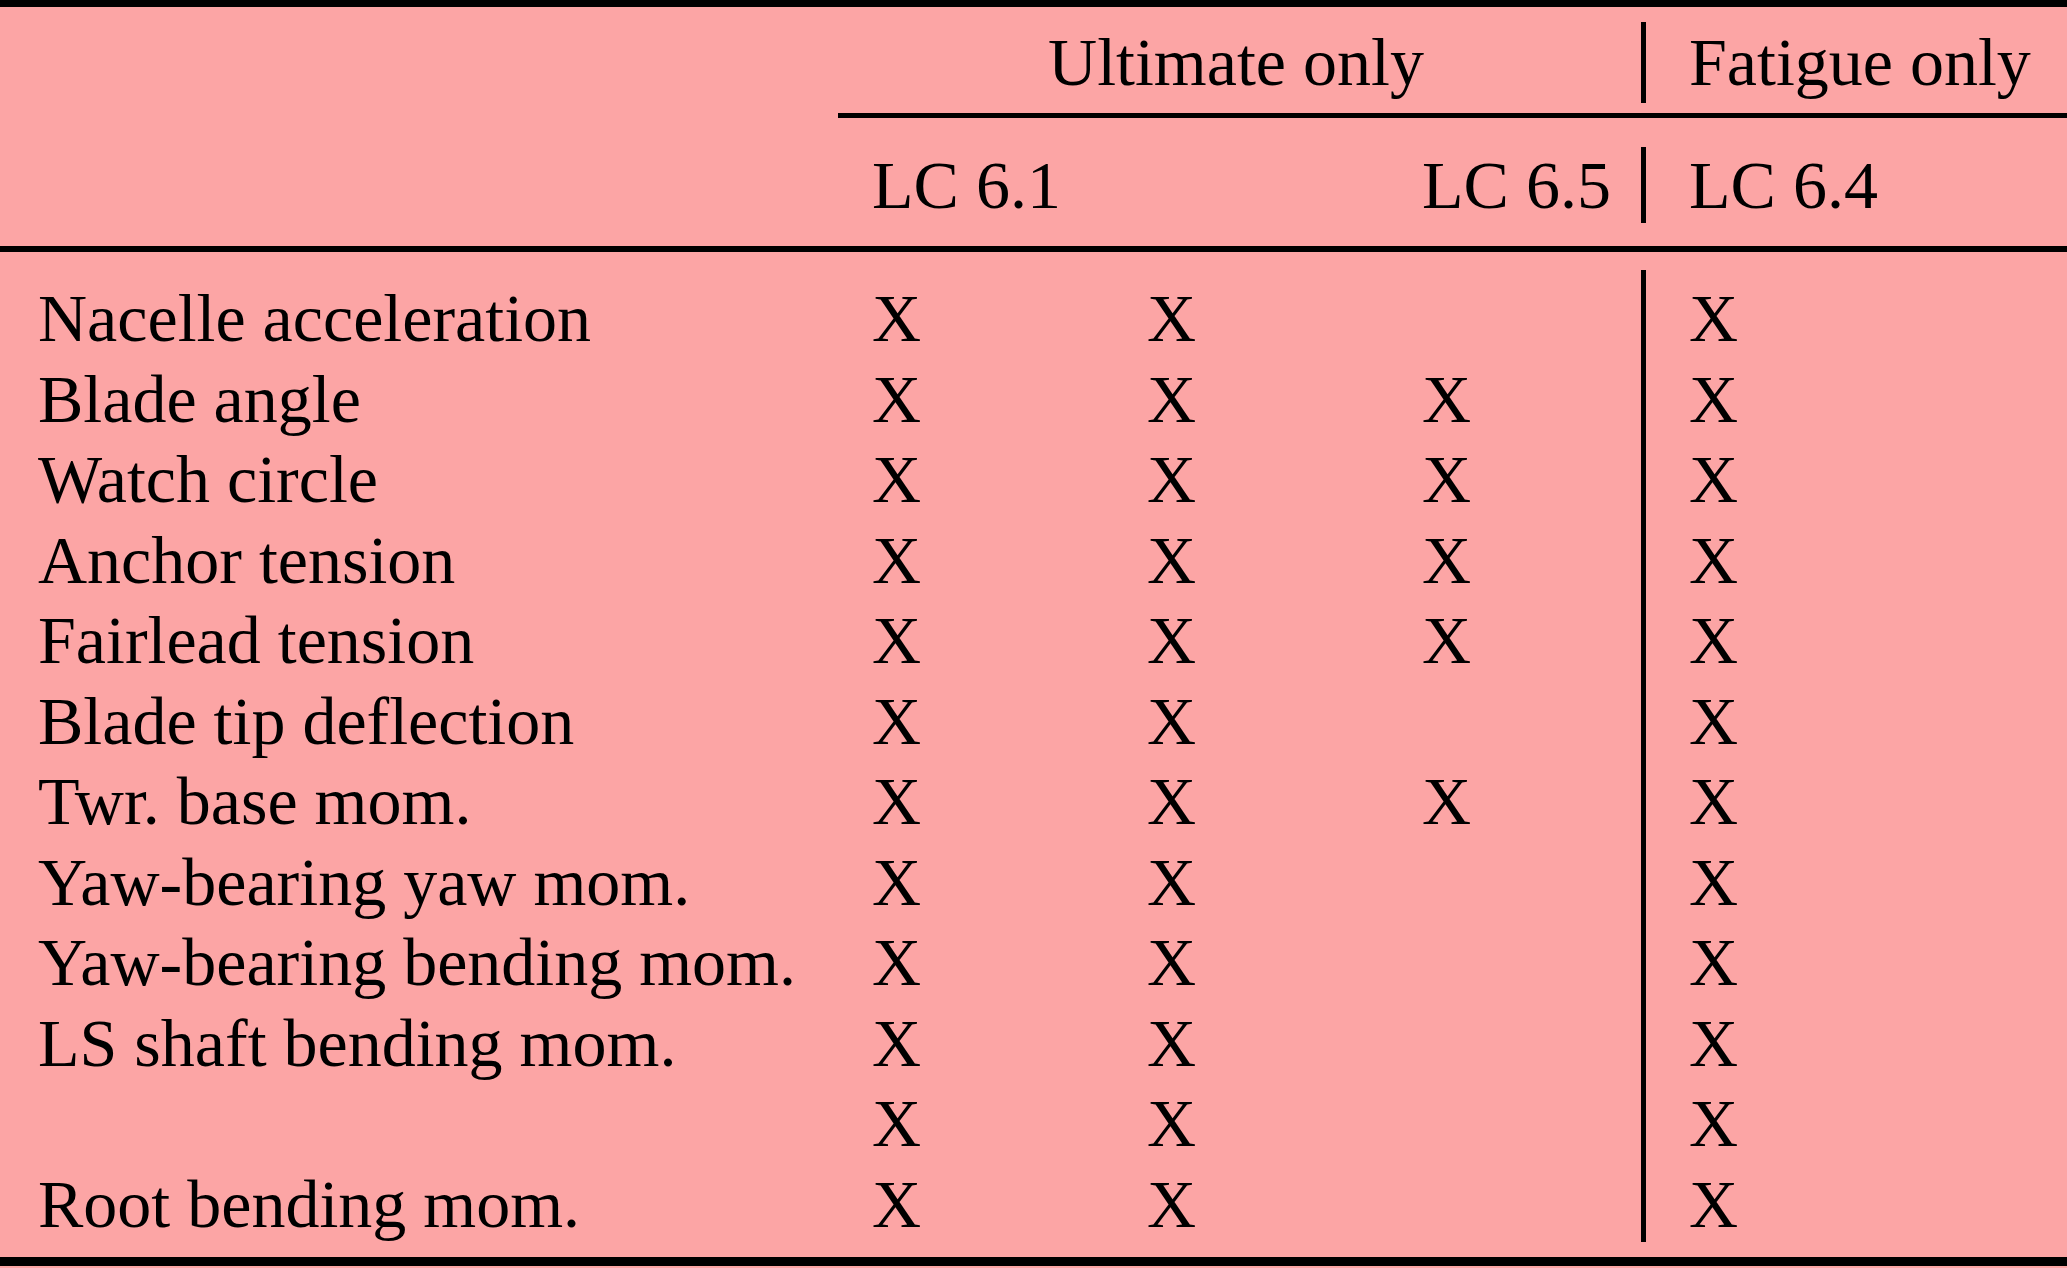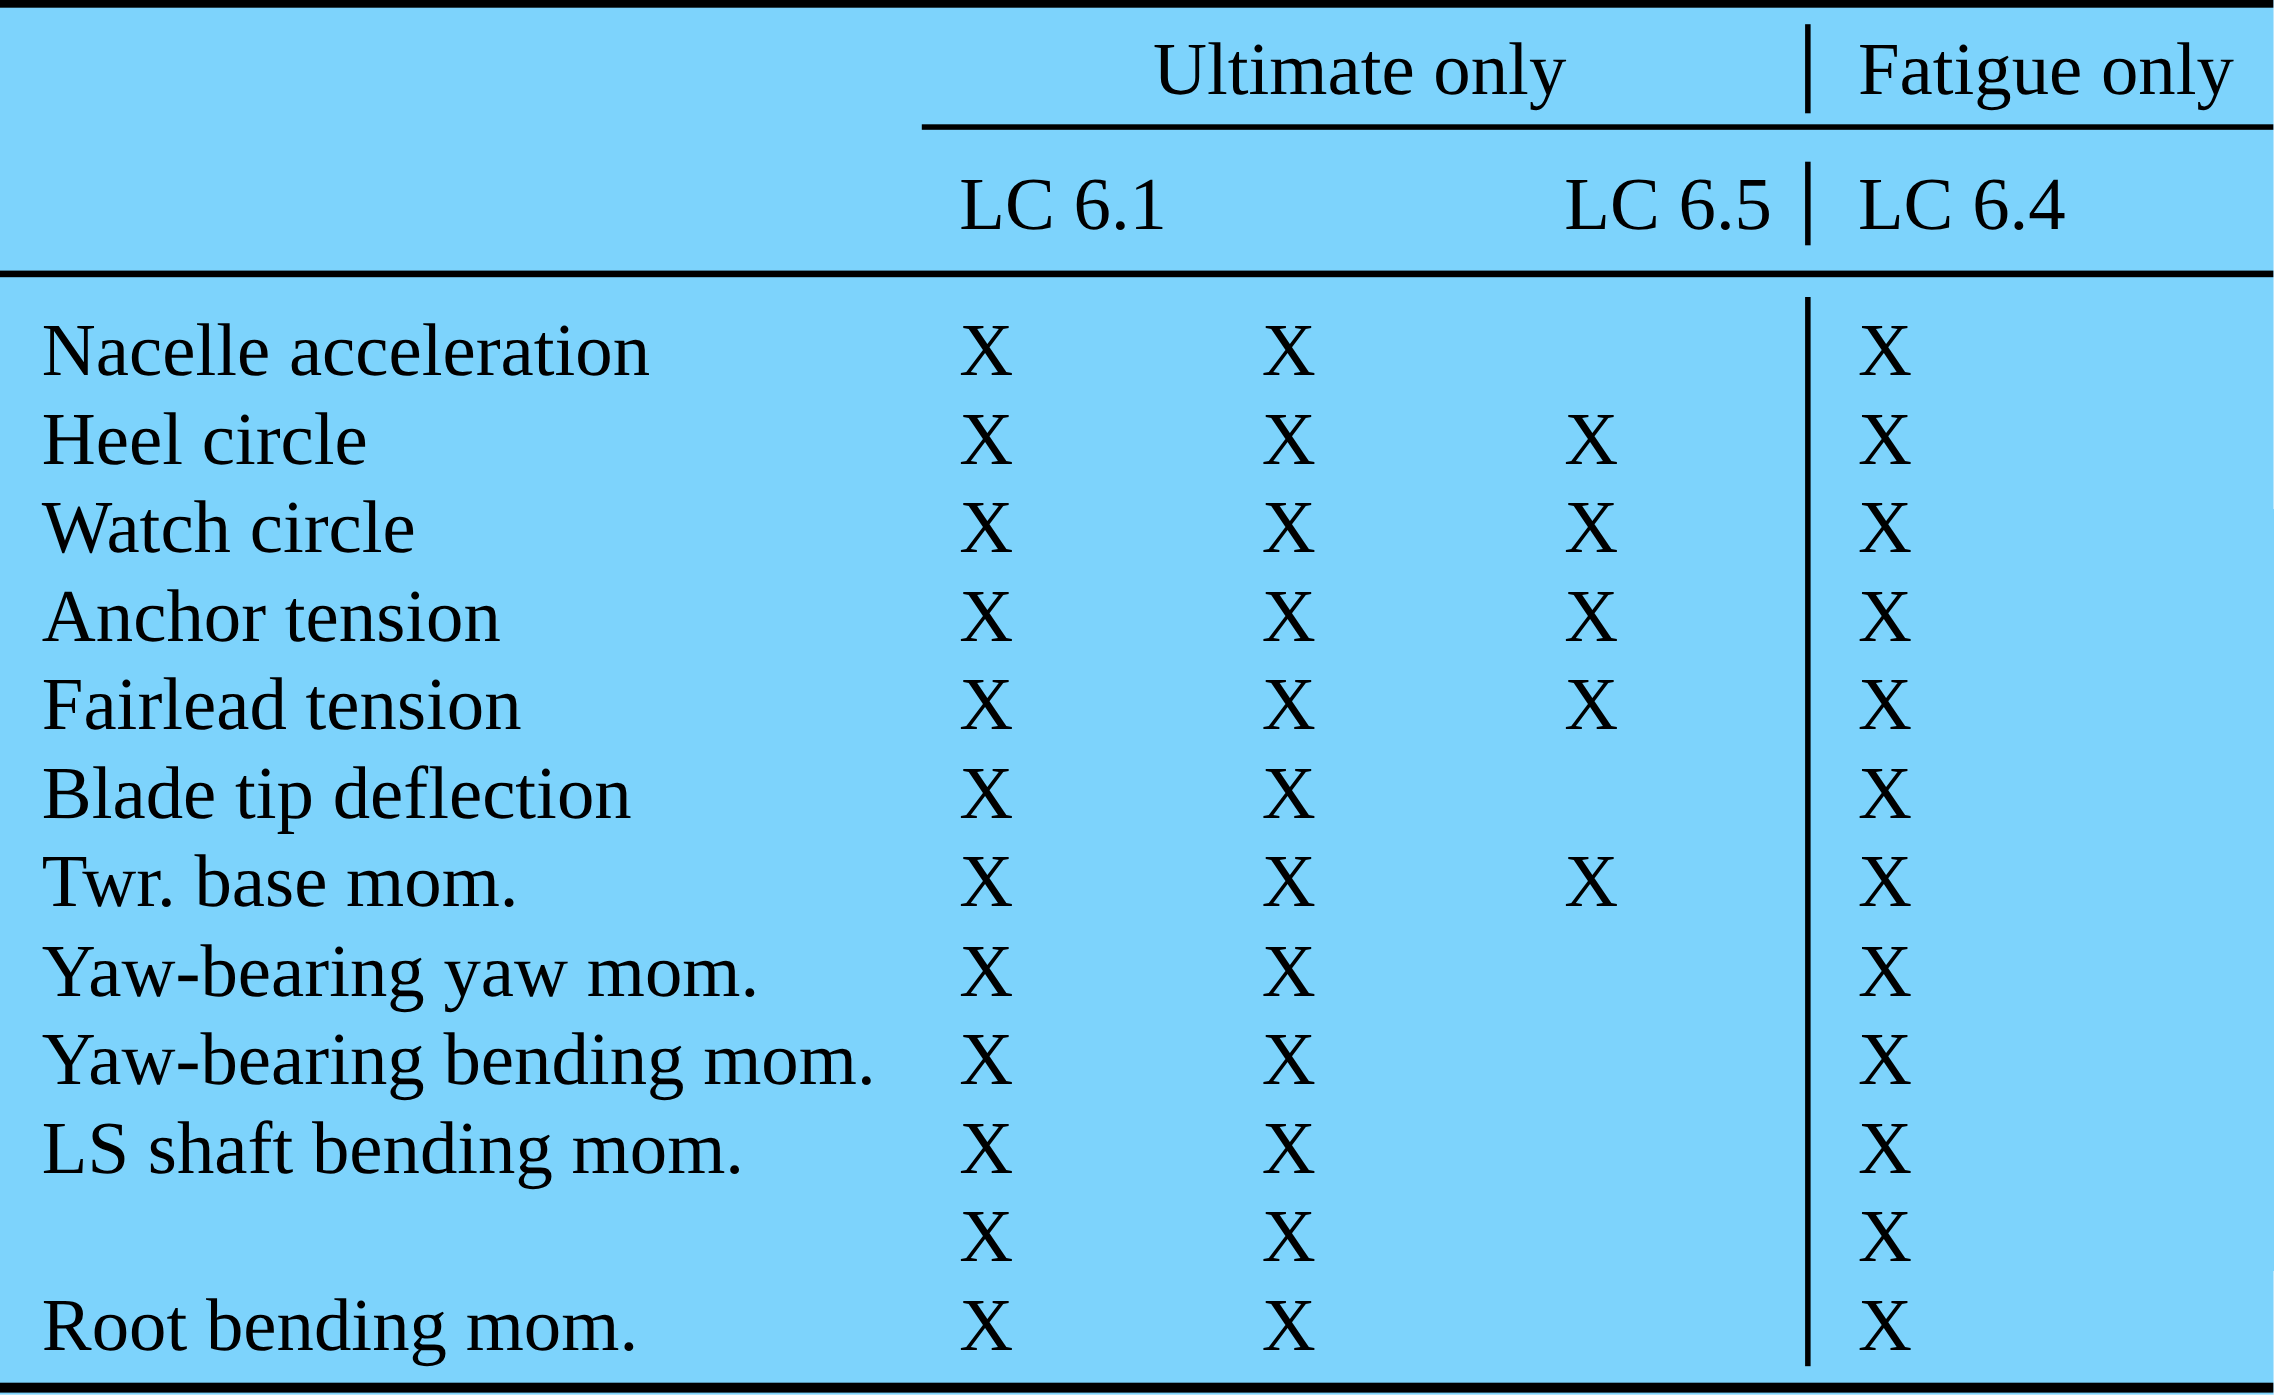--- a/index.html
+++ b/index.html
@@ -4,21 +4,21 @@
 <style>
   html, body {
     margin: 0;
     padding: 0;
     background: #ffffff;
   }
   .canvas {
     position: relative;
     width: 2067px;
     height: 1268px;
-    background: #7dd3fc;
+    background: #fca5a5;
     font-family: "Liberation Serif", "DejaVu Serif", serif;
     color: #000000;
     overflow: hidden;
   }
   .rule {
     position: absolute;
     background: #000000;
   }
   .rule-top    { left: 0;     top: 0;     width: 2067px; height: 7px; }
   .rule-cmid   { left: 838px; top: 113px; width: 1229px; height: 5px; }
@@ -101,21 +101,21 @@
 
     <div class="row">
       <span class="rlabel">Nacelle acceleration</span>
       <span class="c1">X</span>
       <span class="c2">X</span>
       <span class="c3"></span>
       <span class="c4">X</span>
     </div>
 
     <div class="row">
-      <span class="rlabel">Heel circle</span>
+      <span class="rlabel">Blade angle</span>
       <span class="c1">X</span>
       <span class="c2">X</span>
       <span class="c3">X</span>
       <span class="c4">X</span>
     </div>
 
     <div class="row">
       <span class="rlabel">Watch circle</span>
       <span class="c1">X</span>
       <span class="c2">X</span>

